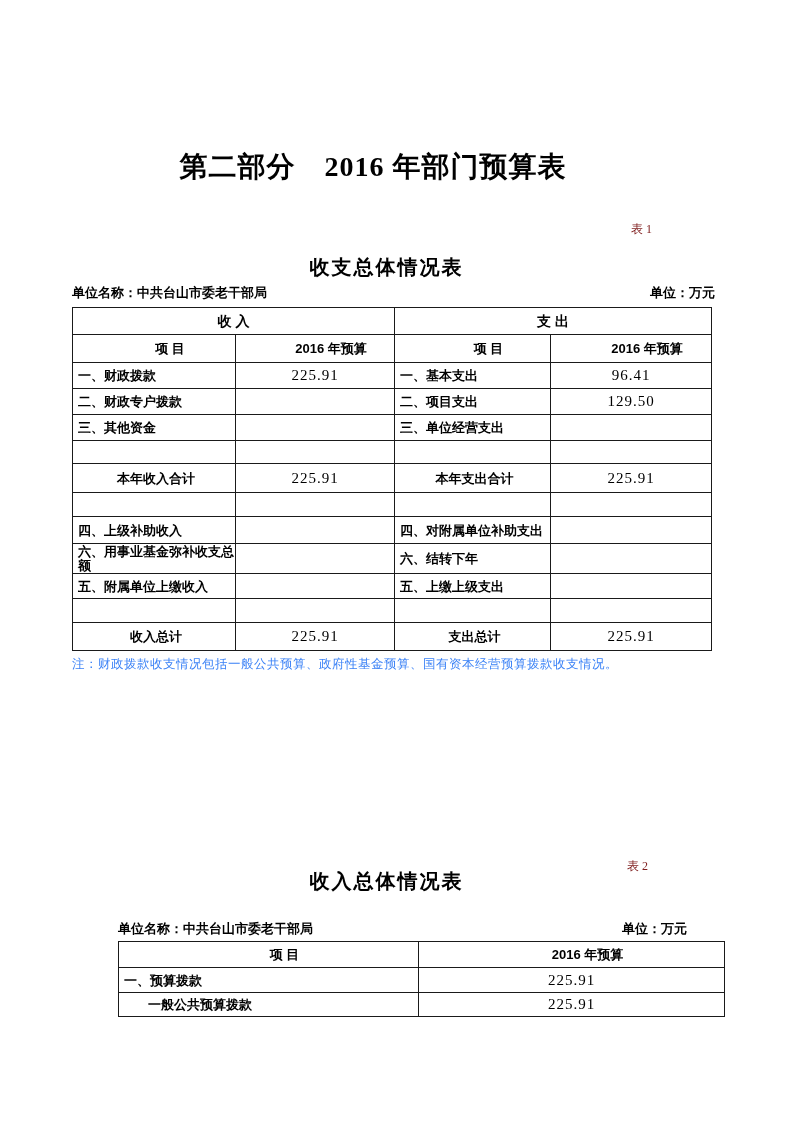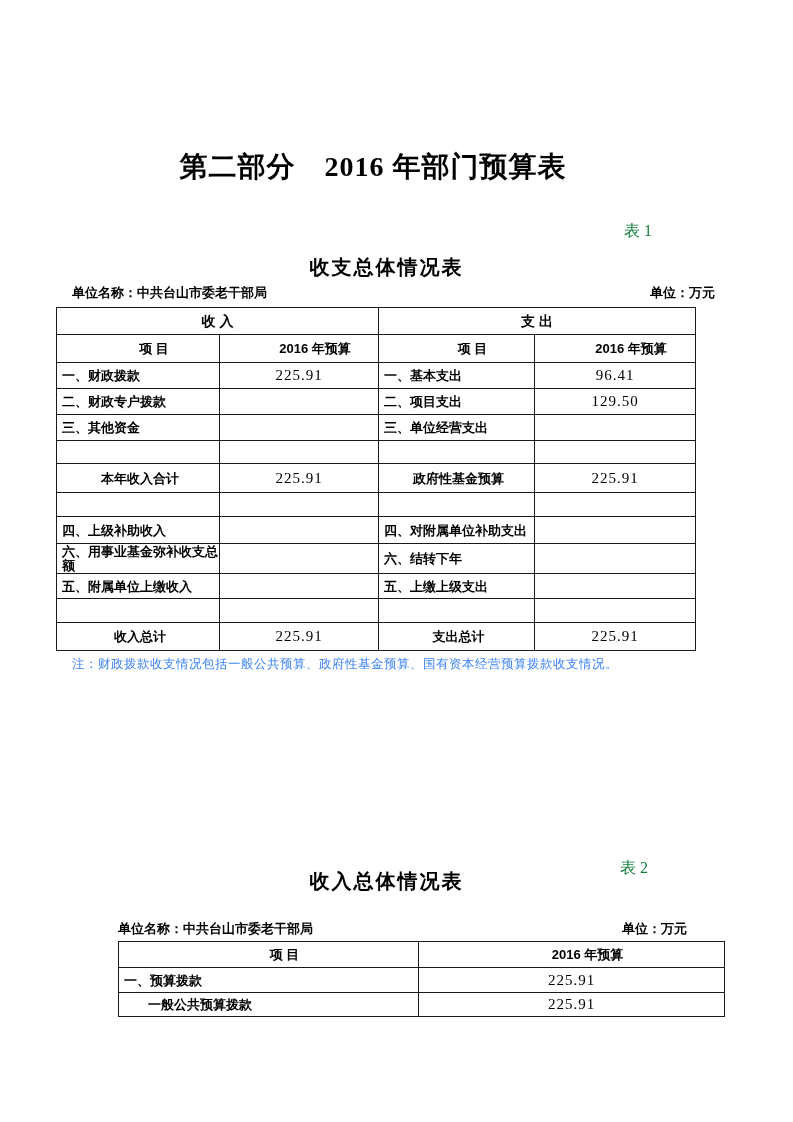--- a/index.html
+++ b/index.html
@@ -15,21 +15,21 @@
   .main-title {
     position:absolute; top:148px; left:0; width:746px;
     text-align:center;
     font-family:"Liberation Serif","DejaVu Serif",serif;
     font-weight:bold; font-size:28px; letter-spacing:1px;
     white-space:pre;
   }
   .table-tag {
     position:absolute;
     font-family:"Liberation Serif","DejaVu Serif",serif;
-    font-size:16px; color:#15803d;
+    font-size:12px; color:#7f1d1d;
   }
   .tag1 { top:221px; right:121px; }
   .tag2 { top:858px; right:125px; }
   .section-title {
     position:absolute; left:0; width:100%;
     text-align:center; font-weight:bold; font-size:20px; letter-spacing:2px;
   }
   .st1 { top:254px; }
   .st2 { top:850px;margin-top:18px; }
   .meta-row {
@@ -42,21 +42,21 @@
     position:absolute; border-collapse:collapse; table-layout:fixed;
     background:#fff;
   }
   td {
     border:1px solid #1a1a1a;
     font-size:13px; font-weight:bold;
     vertical-align:middle;
     overflow:hidden;
     line-height:15px;
   }
-  .t1 { top:307px; left:56px; width:639px; }
+  .t1 { top:307px; left:72px; width:639px; }
   .t2 { top:941px; left:118px; width:606px; }
   td.span-head { text-align:center; font-size:14px; }
   td.col-head  { text-align:center;padding-left:32px; }
   td.item { text-align:left; padding-left:5px; padding-right:1px; }
   td.item-center { text-align:center; }
   td.val {
     text-align:center;
     font-family:"Liberation Serif","DejaVu Serif",serif;
     font-weight:normal; font-size:15px; letter-spacing:1px;
   }
@@ -120,21 +120,21 @@
     </tr>
     <tr style="height:23px">
       <td class="item"></td>
       <td class="val"></td>
       <td class="item"></td>
       <td class="val"></td>
     </tr>
     <tr style="height:29px">
       <td class="item item-center">本年收入合计</td>
       <td class="val">225.91</td>
-      <td class="item item-center">政府性基金预算</td>
+      <td class="item item-center">本年支出合计</td>
       <td class="val">225.91</td>
     </tr>
     <tr style="height:24px">
       <td class="item"></td>
       <td class="val"></td>
       <td class="item"></td>
       <td class="val"></td>
     </tr>
     <tr style="height:27px">
       <td class="item">四、上级补助收入</td>

